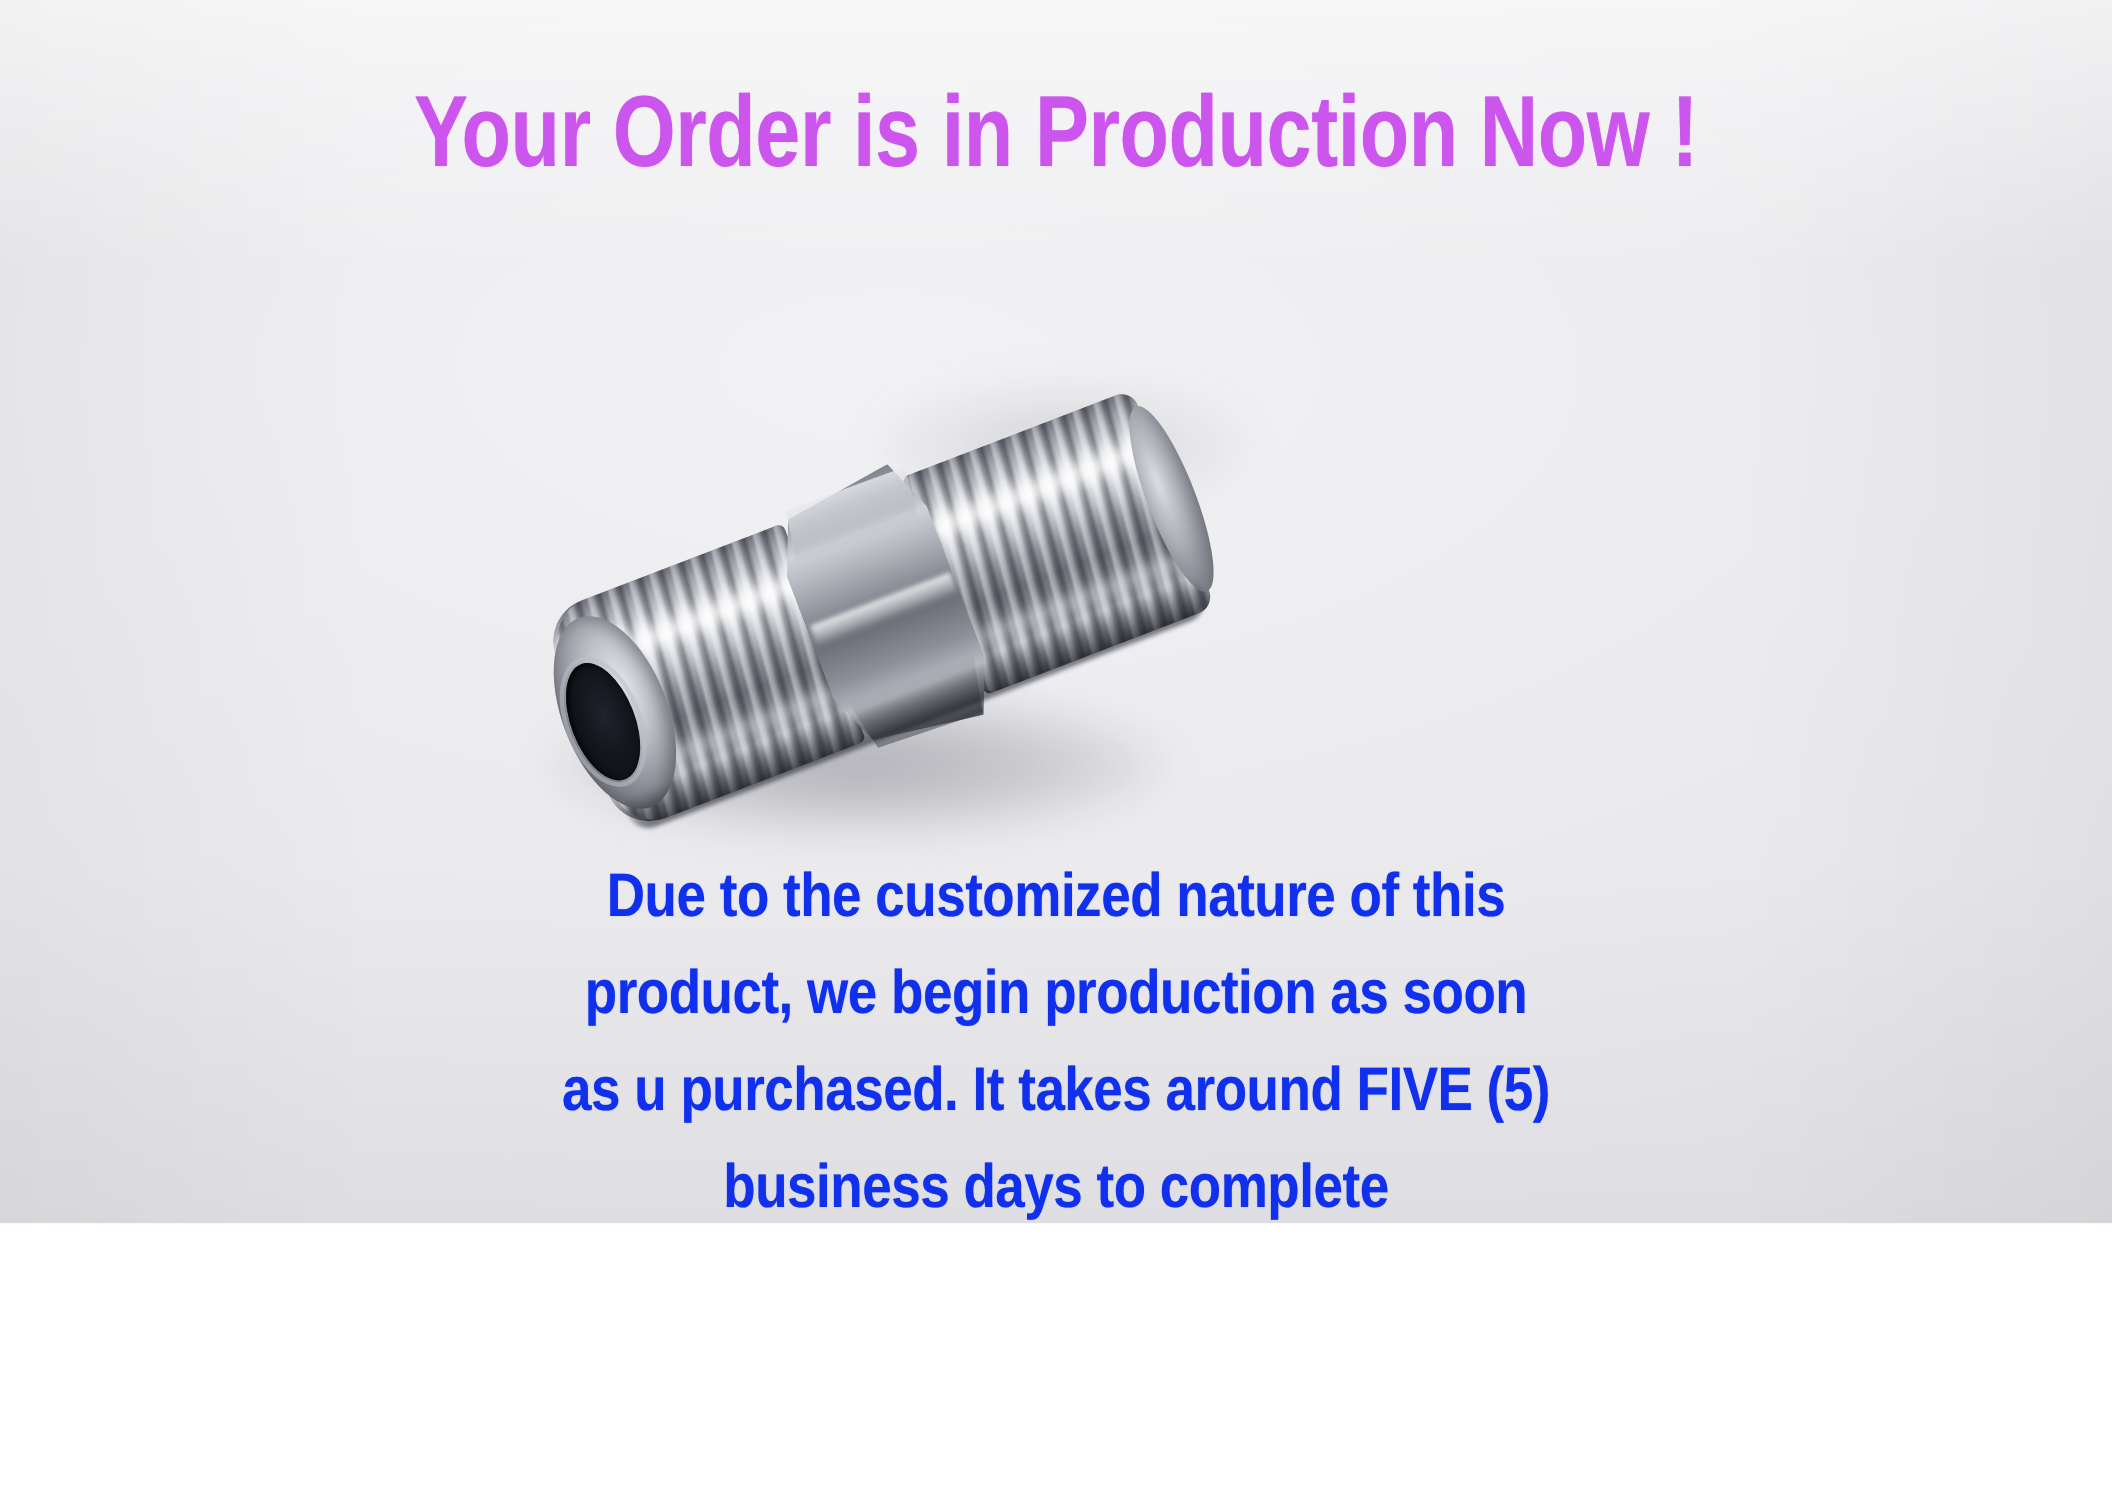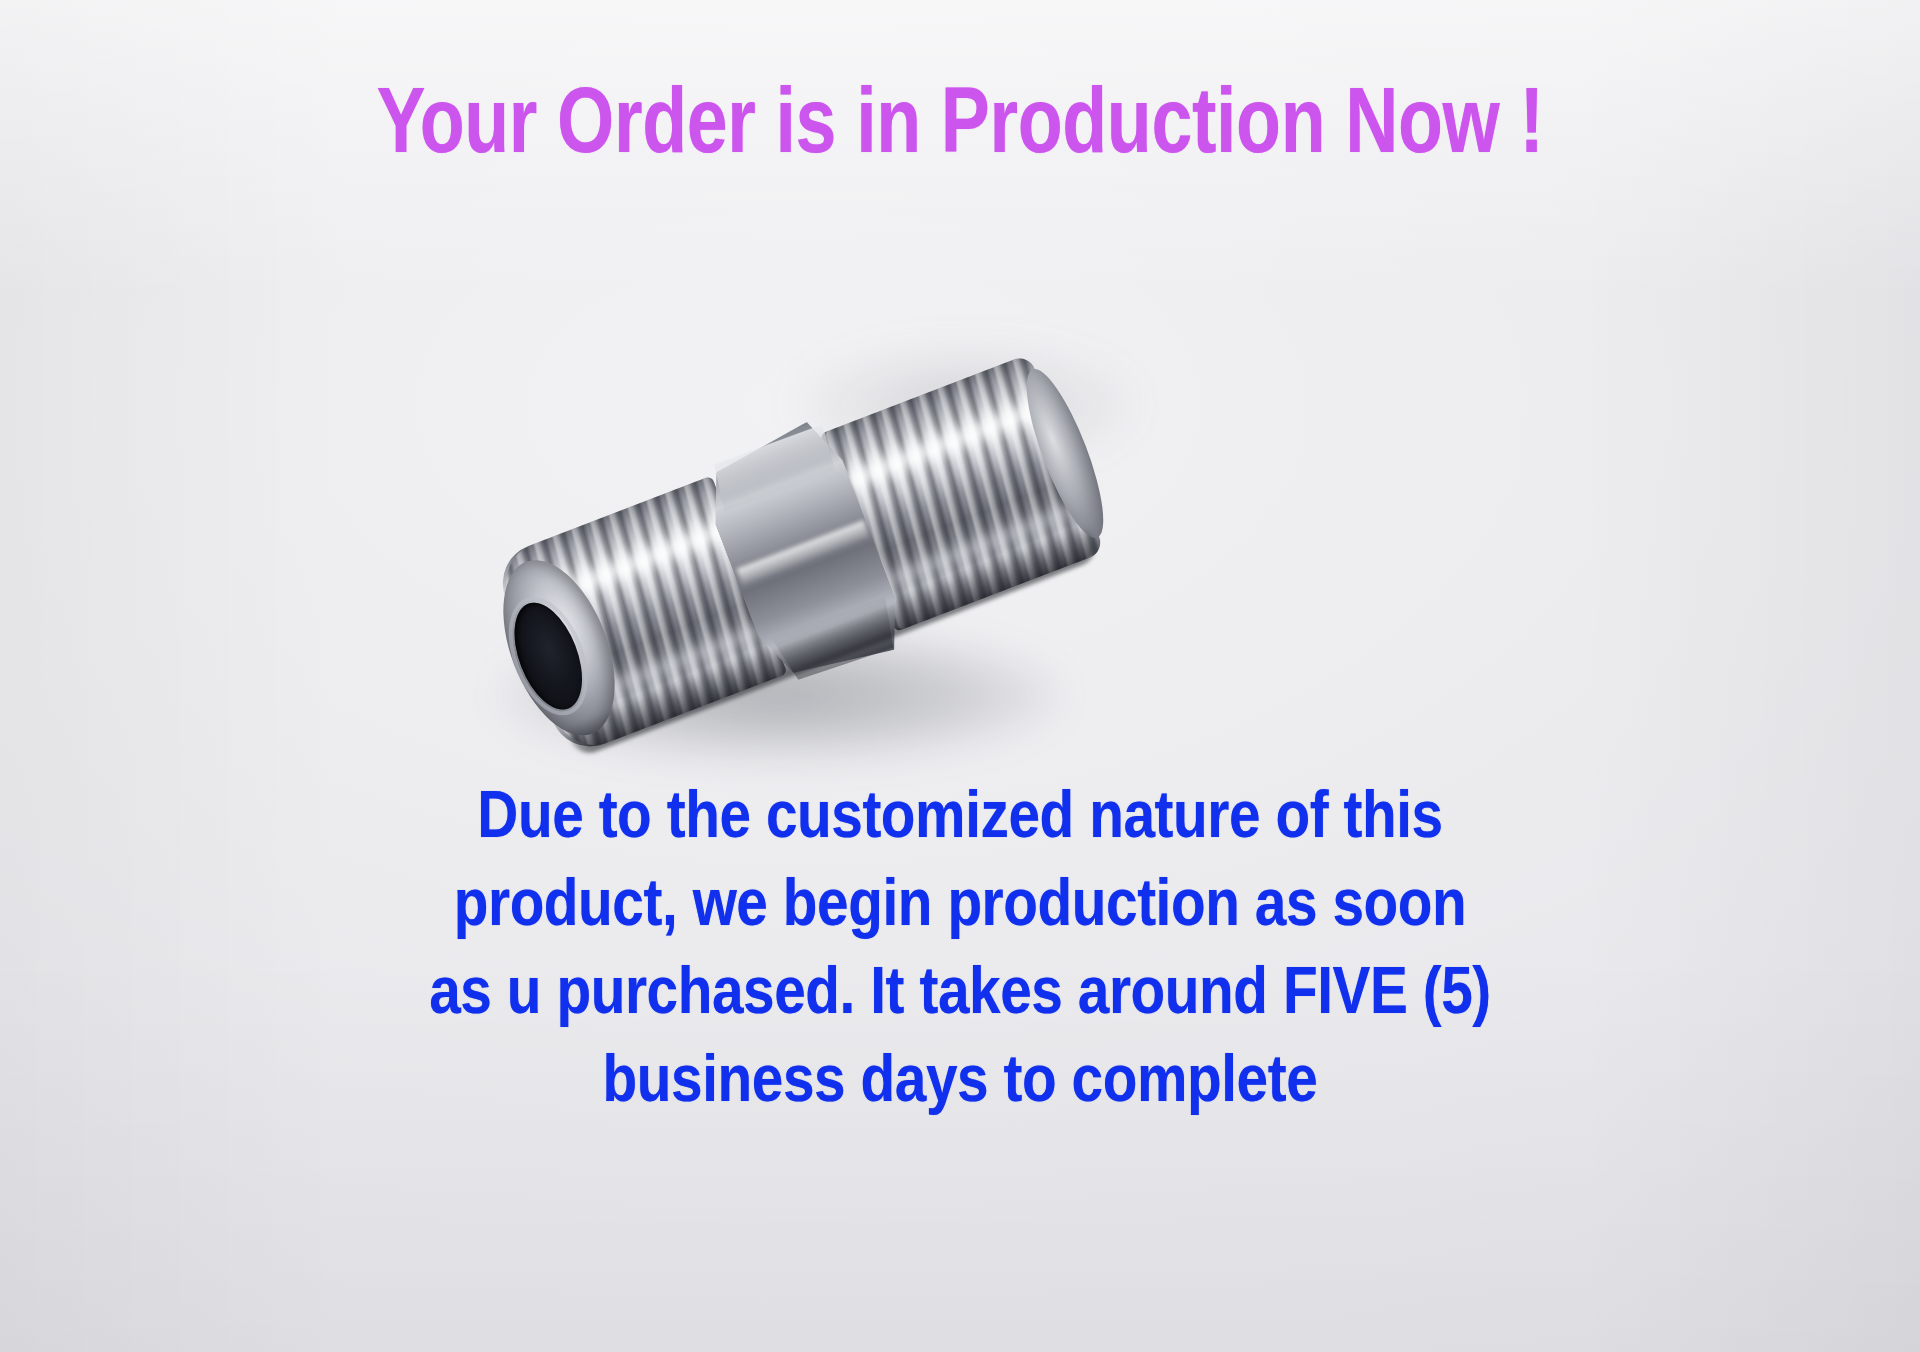--- a/index.html
+++ b/index.html
@@ -10,21 +10,21 @@
   body {
     width: 1920px;
     height: 1352px;
     overflow: hidden;
     font-family: "Liberation Sans", sans-serif;
   }
 
   #banner {
     position: relative;
     width: 1920px;
-    height: 1352px;
+    height: 1112px;
     background: radial-gradient(ellipse 140% 110% at 42% 30%, #f2f2f4 0%, #ebebee 38%, #e6e6ea 68%, #dfdfe4 100%);
     overflow: hidden;
   }
 
   
   #backdrop-tone {
     position: absolute;
     inset: 0;
     background:
       linear-gradient(180deg, rgba(255,255,255,0.55) 0%, rgba(255,255,255,0.0) 22%, rgba(0,0,0,0.0) 70%, rgba(0,0,0,0.035) 100%),
@@ -276,21 +276,21 @@
 
   
   #body-copy {
     position: absolute;
     left: 0;
     top: 770px;
     width: 1920px;
     text-align: center;
     font-family: "Liberation Sans Narrow", "Liberation Sans", sans-serif;
     font-weight: bold;
-    font-size: 66px;
+    font-size: 56px;
     line-height: 88px;
     color: #1130ee;
     letter-spacing: -0.5px;
   }
   #body-copy .copy-line {
     display: block;
     white-space: nowrap;
     transform: scaleX(0.86);
     transform-origin: 50% 50%;
     text-shadow: 0 0 1px rgba(17,48,238,0.55);

